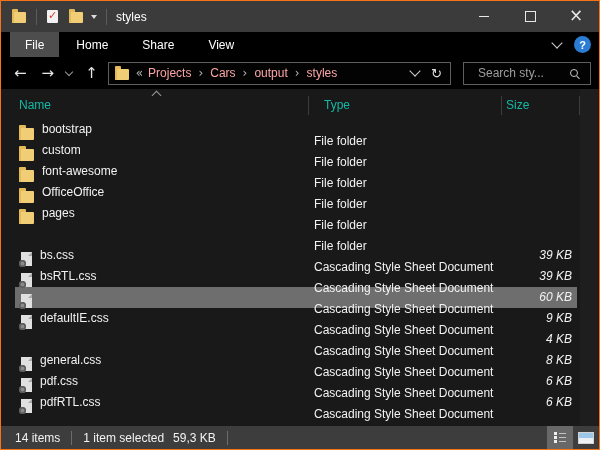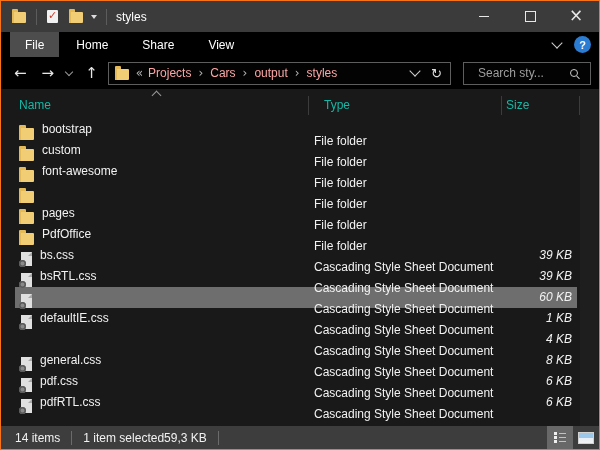--- a/index.html
+++ b/index.html
@@ -73,21 +73,21 @@
   .icon-folder::before{content:"";position:absolute;top:-3px;left:0;width:7px;height:3px;background:#e4ba59;border-radius:1px 1px 0 0;}
   .icon-folder::after{content:"";position:absolute;left:0;top:0;bottom:0;width:2px;background:#e4ba59;}
   .icon-cssfile{width:11px;height:14px;background:#e0e0e0;position:relative;margin-left:2px;}
   .icon-cssfile::before{content:"";position:absolute;top:0;right:0;width:0;height:0;border-left:4px solid transparent;border-bottom:4px solid #a8a8a8;}
   .icon-cssfile::after{content:"";position:absolute;left:-2px;bottom:-1px;width:7px;height:7px;border-radius:50%;background:#8a8a8a;box-shadow:inset 0 0 0 1.5px #5a5a5a;}
 
   
   .statusbar{position:absolute;left:0;right:0;bottom:0;height:23px;background:#3d3d3d;display:flex;align-items:center;font-size:12px;color:#f2f2f2;}
   .sb-count{margin-left:14px;}
   .sb-div{width:1px;height:14px;background:#6b6b6b;margin:0 11px;}
-  .sb-size{}
+  .sb-size{margin-left:9px;}
   .view-btns{margin-left:auto;display:flex;height:23px;}
   .view-btn{width:26px;height:23px;display:flex;align-items:center;justify-content:center;}
   .view-btn.active{background:#686868;}
   .dv-icon{position:relative;width:13px;height:11px;}
   .dv-icon::before{content:"";position:absolute;left:0;top:0;width:3px;height:3px;background:#f0f0f0;box-shadow:0 4px 0 #f0f0f0,0 8px 0 #f0f0f0;}
   .dv-icon::after{content:"";position:absolute;left:5px;top:1px;width:7px;height:1px;background:#c2c2c2;box-shadow:0 4px 0 #c2c2c2,0 8px 0 #c2c2c2;}
   .thumb-icon{width:16px;height:12px;border:1px solid #d2d2d2;background:linear-gradient(180deg,#9cc7e8 0%,#9cc7e8 55%,#e8eef3 55%,#f2f2f2 100%);box-sizing:border-box;}
 </style>
 </head>
 <body>
@@ -189,39 +189,36 @@
           <span class="file-icon icon-folder"></span>
           <span>font-awesome</span>
         </span>
         <span class="cell cell-type">File folder</span>
         <span class="cell cell-size"></span>
       </div>
 
       <div class="row">
         <span class="cell cell-name">
           <span class="file-icon icon-folder"></span>
+          <span>OfficeOffice</span>
         </span>
         <span class="cell cell-type">File folder</span>
         <span class="cell cell-size"></span>
       </div>
 
       <div class="row">
         <span class="cell cell-name">
           <span class="file-icon icon-folder"></span>
           <span>pages</span>
         </span>
         <span class="cell cell-type">File folder</span>
         <span class="cell cell-size"></span>
       </div>
 
       <div class="row">
-        <span class="cell cell-name">
-          <span class="file-icon icon-folder"></span>
-          <span>PdfOffice</span>
-        </span>
         <span class="cell cell-type">File folder</span>
         <span class="cell cell-size"></span>
       </div>
 
       <div class="row">
         <span class="cell cell-name">
           <span class="file-icon icon-cssfile"></span>
           <span>bs.css</span>
         </span>
         <span class="cell cell-type">Cascading Style Sheet Document</span>
@@ -244,21 +241,21 @@
         <span class="cell cell-type">Cascading Style Sheet Document</span>
         <span class="cell cell-size">60 KB</span>
       </div>
 
       <div class="row">
         <span class="cell cell-name">
           <span class="file-icon icon-cssfile"></span>
           <span>defaultIE.css</span>
         </span>
         <span class="cell cell-type">Cascading Style Sheet Document</span>
-        <span class="cell cell-size">1 KB</span>
+        <span class="cell cell-size">9 KB</span>
       </div>
 
       <div class="row">
         <span class="cell cell-type">Cascading Style Sheet Document</span>
         <span class="cell cell-size">4 KB</span>
       </div>
 
       <div class="row">
         <span class="cell cell-name">
           <span class="file-icon icon-cssfile"></span>

